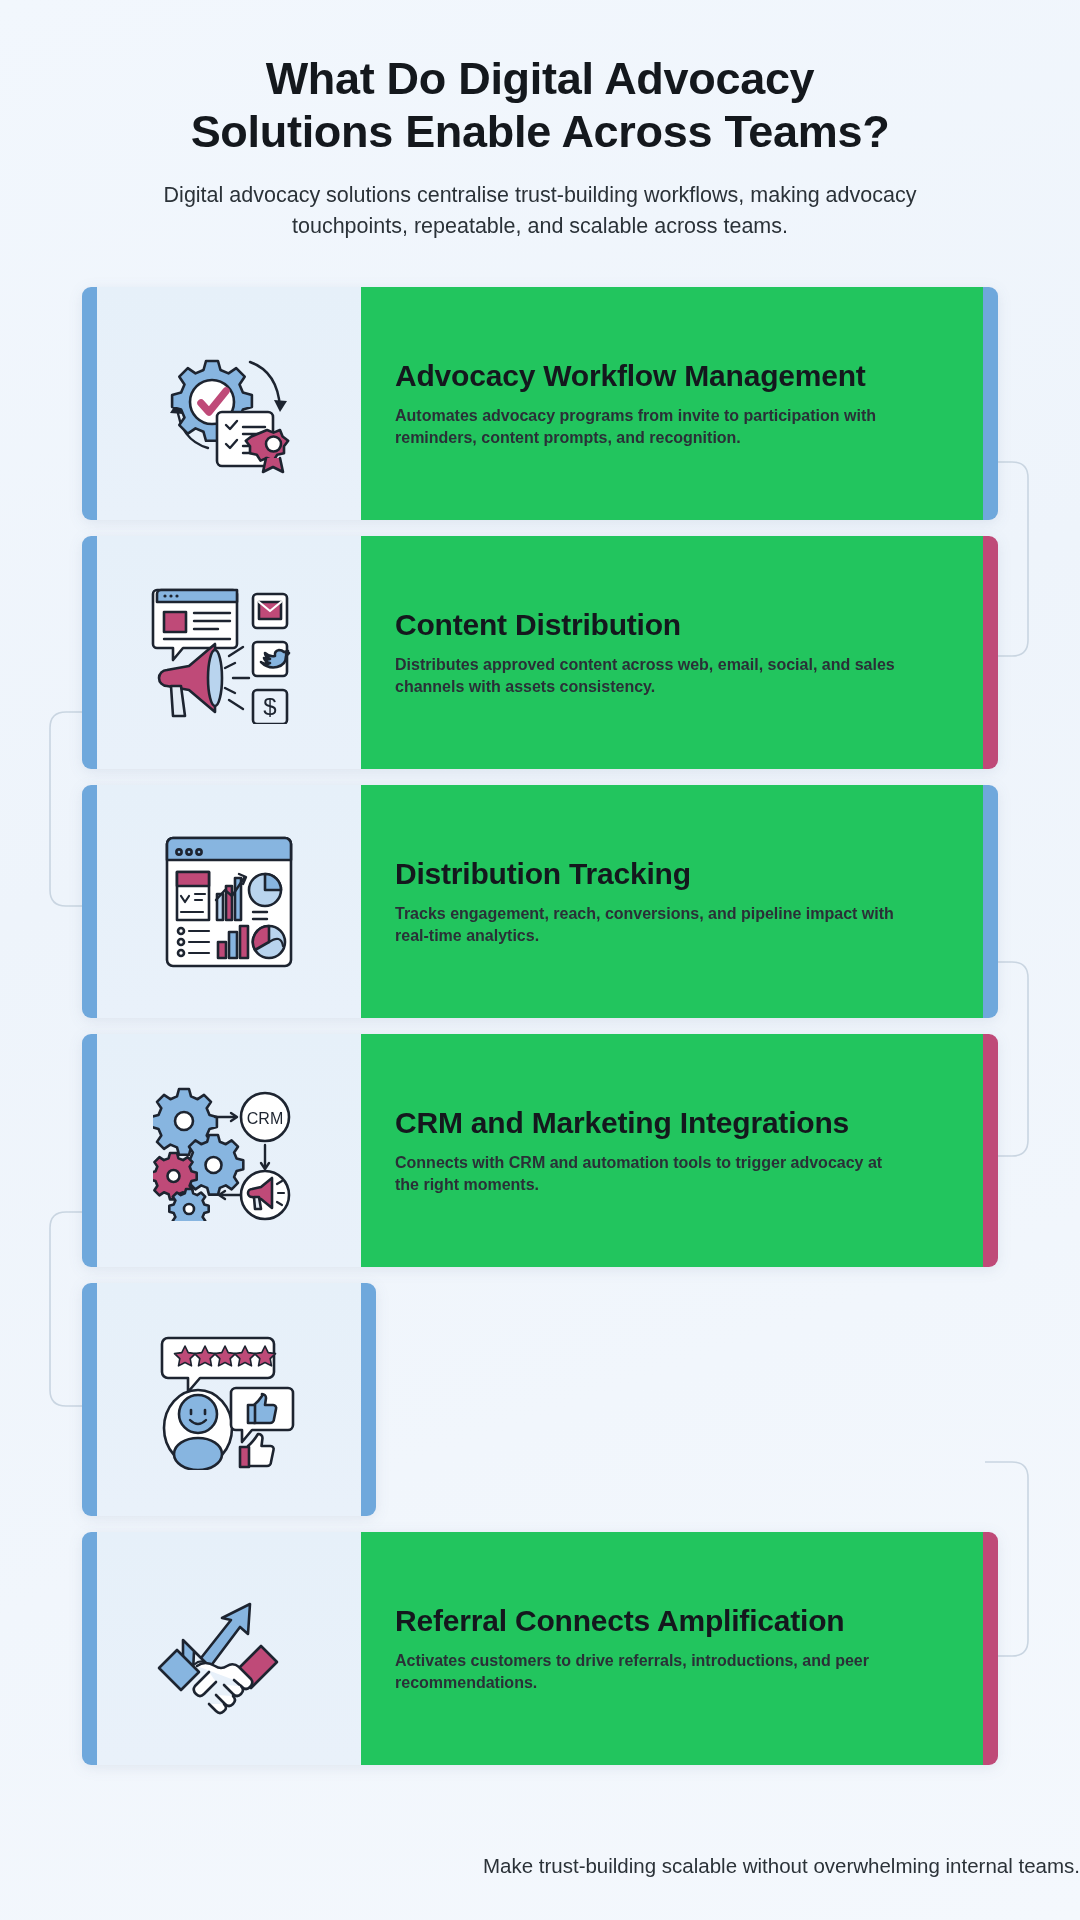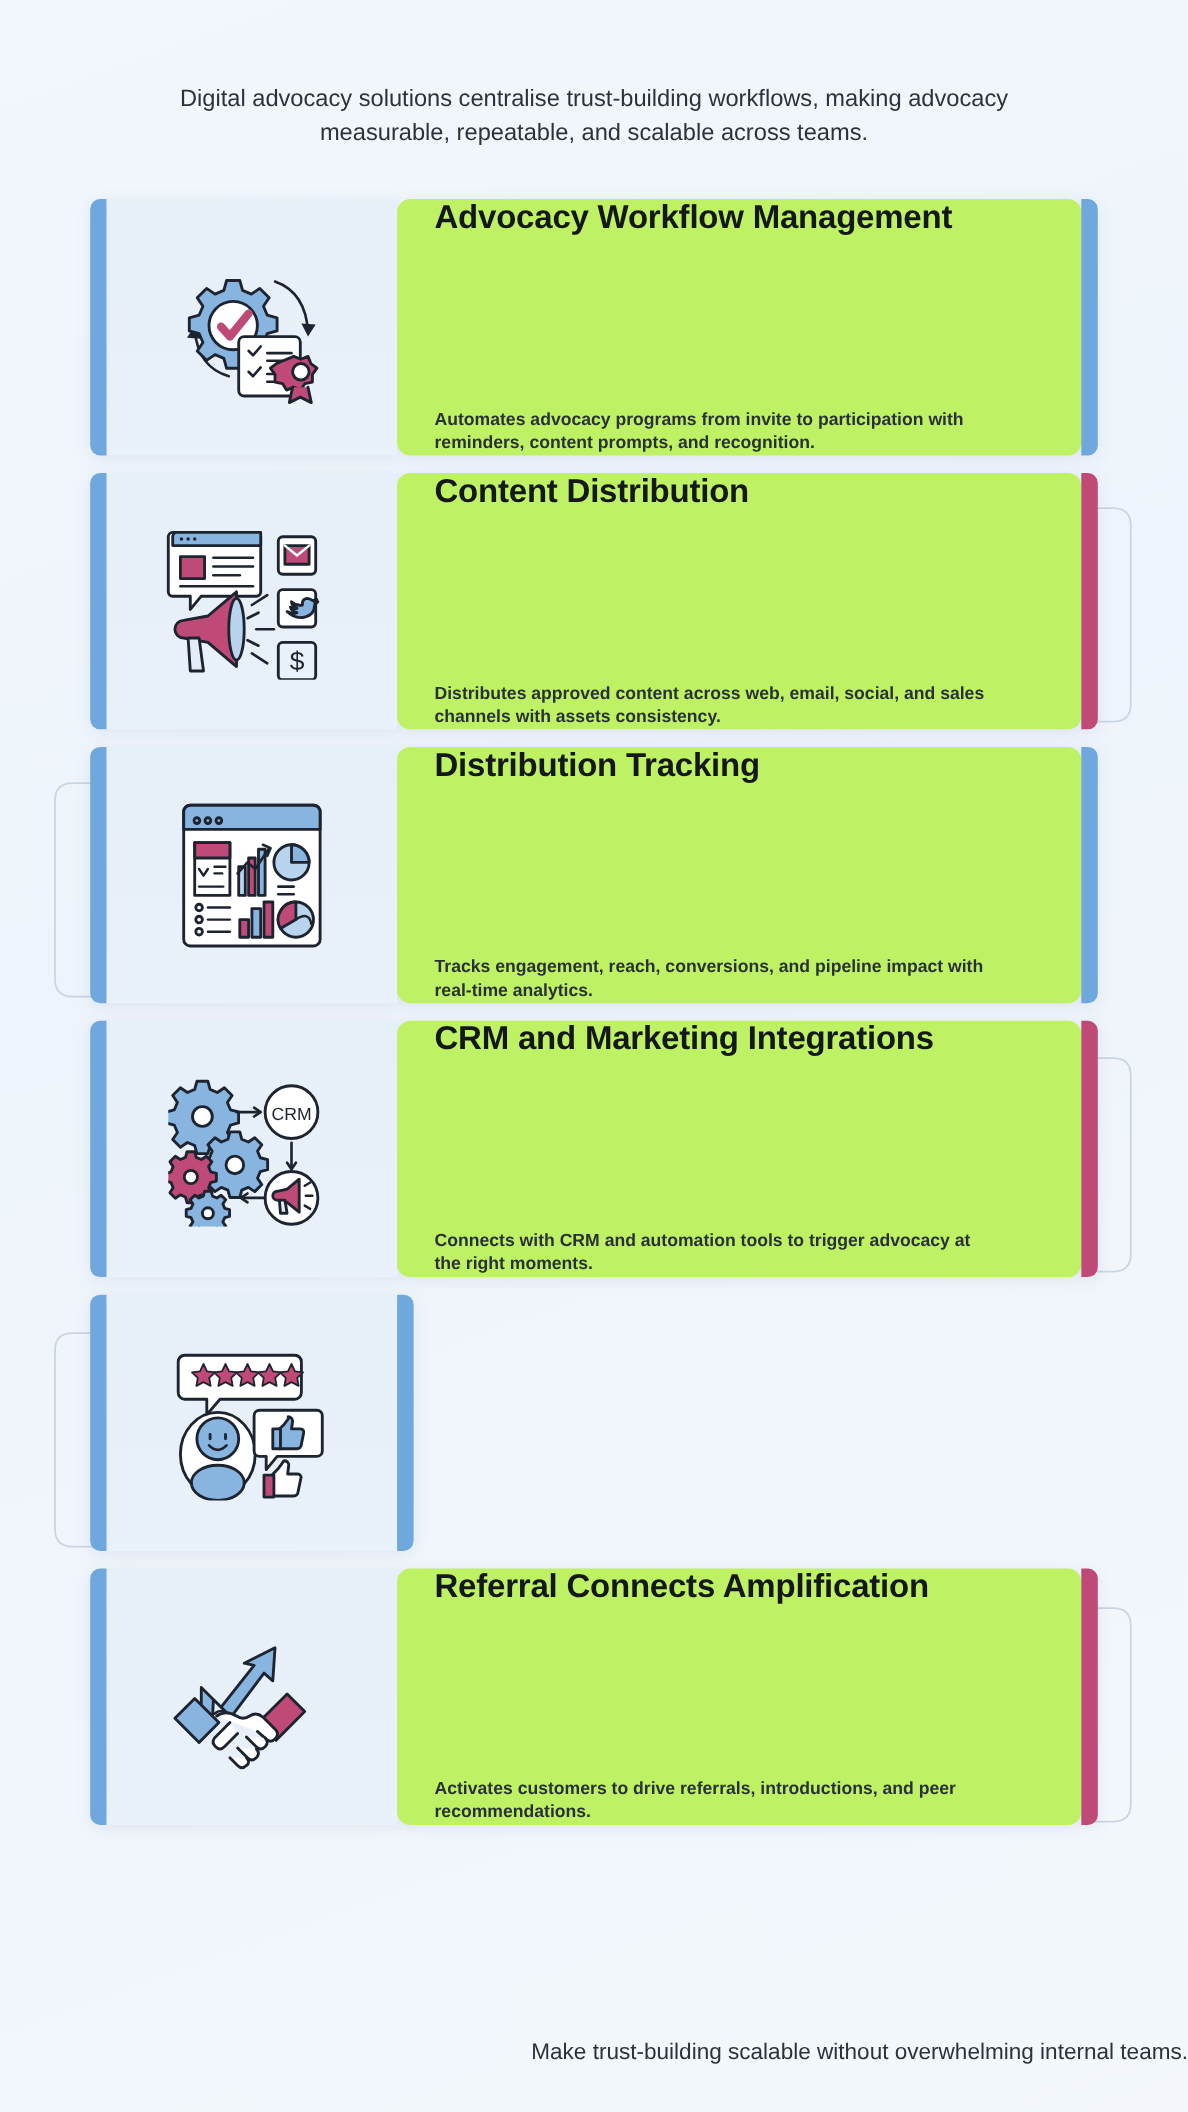--- a/index.html
+++ b/index.html
@@ -42,24 +42,23 @@
     border-radius:9px 0 0 9px;
   }
   .icon-pane {
     flex:0 0 264px;
     background:linear-gradient(180deg,#e6f0f9 0%,#e9f1fa 100%);
     display:flex; align-items:center; justify-content:center;
   }
   .icon-pane svg { display:block; }
   .body-pane {
     flex:1 1 auto;
-    background:#bef264;
-    display:flex; flex-direction:column; justify-content:space-between;
+    background:#22c55e;
+    display:flex; flex-direction:column; justify-content:center;
     padding:0 34px 0 34px;
-    border-radius:12px;
   }
   .card-title {
     font-size:30px; font-weight:700; color:#14181d;
     letter-spacing:-0.2px; line-height:1.15; margin-bottom:12px;
   }
   .card-desc {
     font-size:16px; line-height:1.36; color:#2a3037; font-weight:700;
     max-width:500px;
   }
   .accent-right {
@@ -75,21 +74,25 @@
     text-align:right;
     font-size:20.5px; color:#2b3238; font-weight:400;
   }
 </style>
 </head>
 <body>
 
 <div class="page">
 
   <div class="header">
-    <p class="subtitle">Digital advocacy solutions centralise trust-building workflows, making advocacy measurable, repeatable, and scalable across teams.</p>
+    <h1 class="title">
+      <span>What Do Digital Advocacy</span><br>
+      <span>Solutions Enable Across Teams?</span>
+    </h1>
+    <p class="subtitle">Digital advocacy solutions centralise trust-building workflows, making advocacy touchpoints, repeatable, and scalable across teams.</p>
   </div>
 
   <svg class="connectors" width="1080" height="1920" viewBox="0 0 1080 1920" fill="none">
 
     <path d="M 985 462 H 1012 Q 1028 462 1028 478 V 640 Q 1028 656 1012 656 H 985" stroke="#c9d5e1" stroke-width="1.6" fill="none"></path>
 
     <path d="M 95 712 H 66 Q 50 712 50 728 V 890 Q 50 906 66 906 H 95" stroke="#c9d5e1" stroke-width="1.6" fill="none"></path>
 
     <path d="M 985 962 H 1012 Q 1028 962 1028 978 V 1140 Q 1028 1156 1012 1156 H 985" stroke="#c9d5e1" stroke-width="1.6" fill="none"></path>
 

